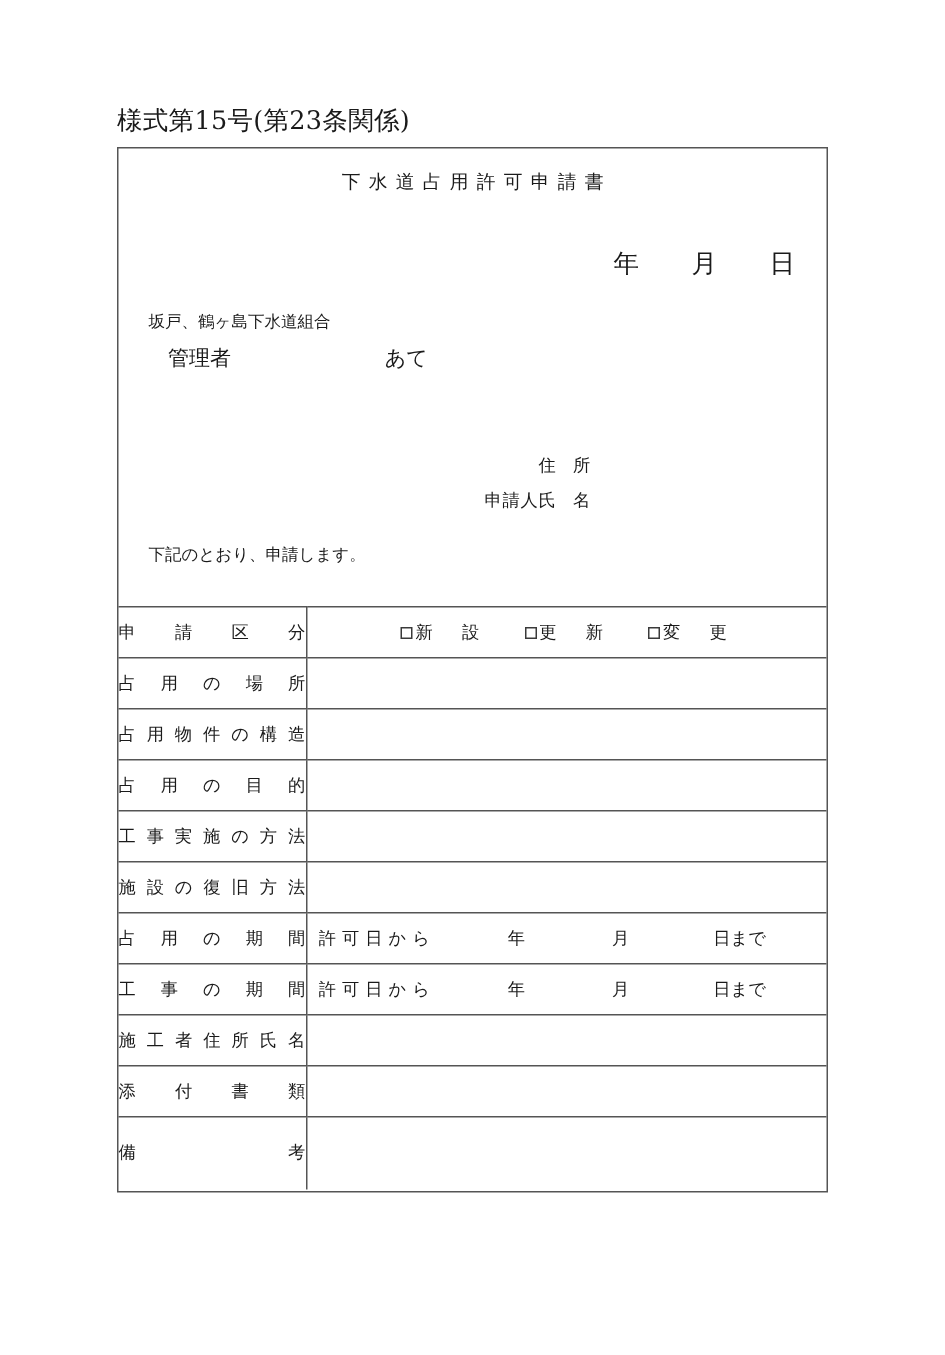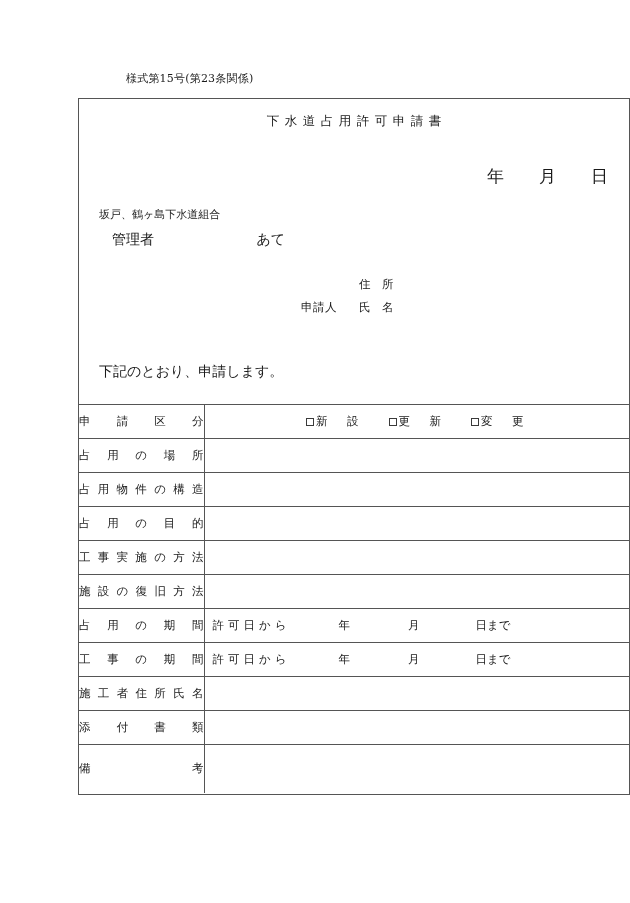--- a/index.html
+++ b/index.html
@@ -15,33 +15,32 @@
     font-family: "DejaVu Serif", "Liberation Serif", serif;
     color: #1a1a1a;
     overflow: hidden;
   }
 
   
   .form-number {
     position: absolute;
     left: 78px;
     top: 73px;
-    font-size: 11px;
+    font-size: 17px;
     letter-spacing: 0.2px;
     white-space: nowrap;
     line-height: 1;
-    margin-left: 48px;
   }
 
   
   .sheet {
     position: absolute;
     left: 78px;
     top: 98px;
-    width: 552px;
+    width: 474px;
     height: 697px;
     border: 1px solid #555555;
     box-sizing: border-box;
   }
 
   
   .header-region {
     position: relative;
     height: 305px;
   }
@@ -100,34 +99,35 @@
     line-height: 1;
   }
   .applicant-row {
     display: flex;
     align-items: baseline;
     height: 23px;
     white-space: nowrap;
   }
   .applicant-row .who {
     width: 58px;
-    text-align: left;
+    text-align: right;
     letter-spacing: 0.5px;
   }
   .applicant-row .fld {
     width: 62px;
     display: flex;
     justify-content: space-between;
+    margin-top: 26px;
   }
 
   .statement {
     position: absolute;
     left: 20px;
     top: 265px;
-    font-size: 14px;
+    font-size: 11px;
     line-height: 1;
     white-space: nowrap;
   }
 
   
   table.form-table {
     width: 100%;
     border-collapse: collapse;
     table-layout: fixed;
   }

